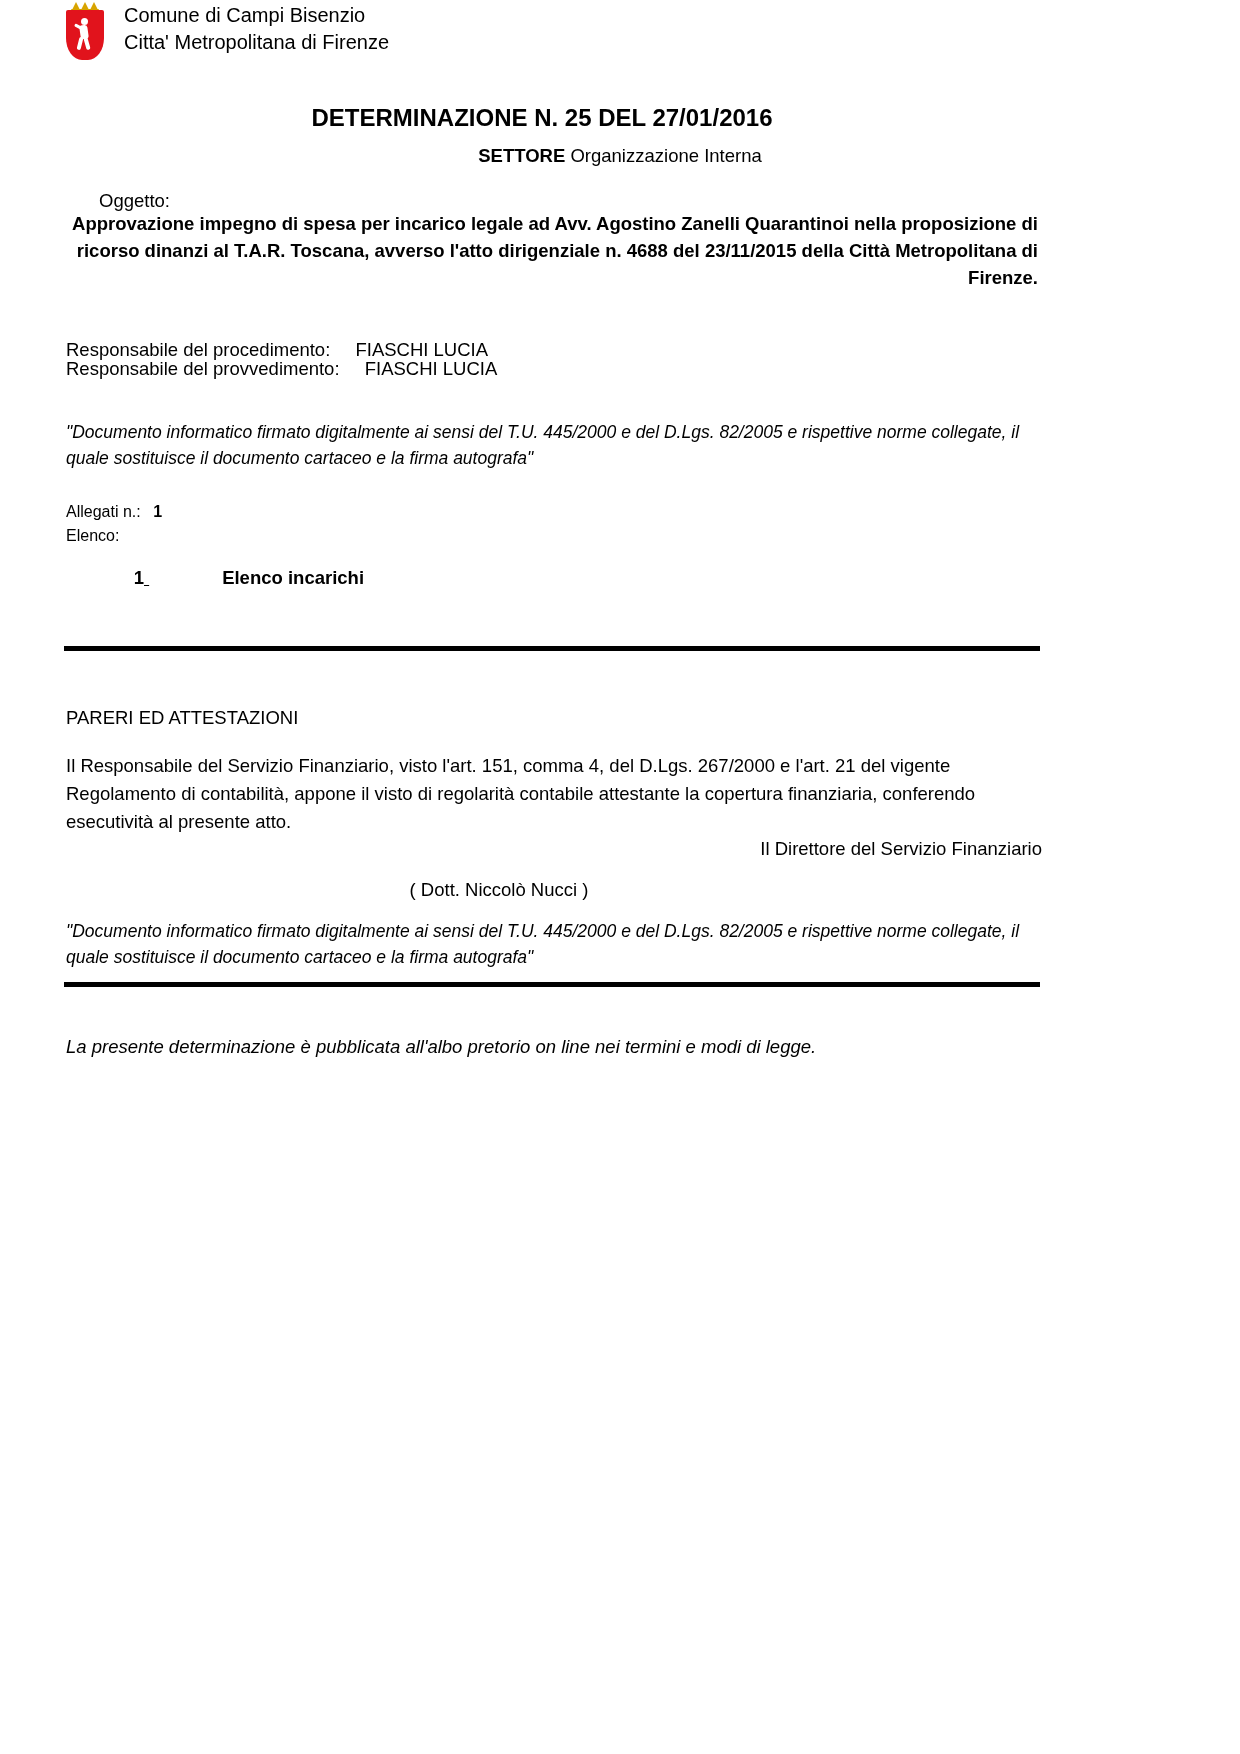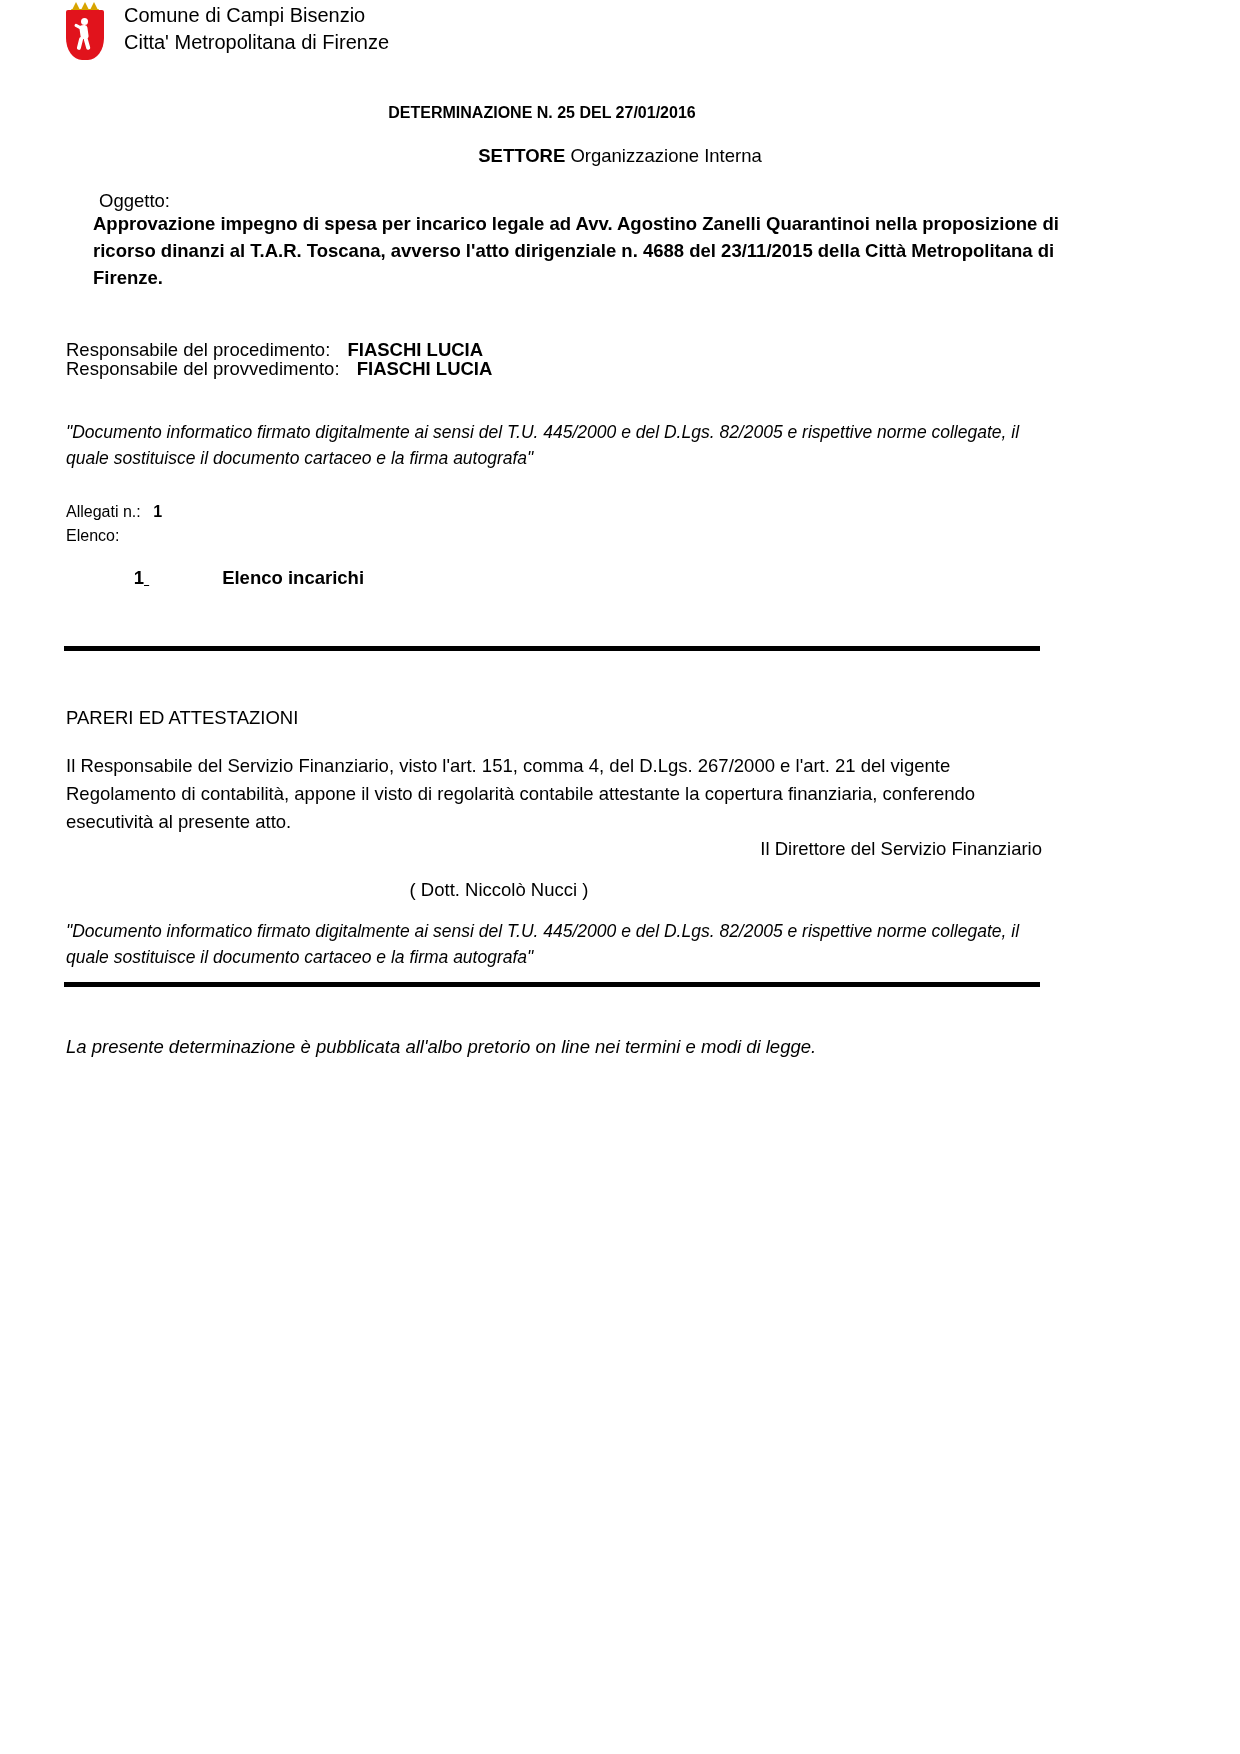--- a/index.html
+++ b/index.html
@@ -137,21 +137,21 @@
     padding-top: 2px;
   }
   .header-text div { white-space: nowrap; }
 
   .det-title {
     position: absolute;
     top: 104px;
     left: 0;
     width: 1084px;
     text-align: center;
-    font-size: 16px;
+    font-size: 24px;
     font-weight: bold;
   }
   .settore {
     position: absolute;
     top: 145px;
     left: 0;
     width: 1240px;
     text-align: center;
     font-size: 18.5px;
   }
@@ -165,39 +165,38 @@
     margin-left: 33px;
   }
   .oggetto-body {
     position: absolute;
     top: 211px;
     left: 66px;
     width: 972px;
     font-size: 18.5px;
     font-weight: bold;
     line-height: 1.45;
-    text-align: left;
-    margin-left: 27px;
+    text-align: right;
   }
 
   .resp1 {
     position: absolute;
     top: 339px;
     left: 66px;
     font-size: 18.5px;
   }
   .resp2 {
     position: absolute;
     top: 358px;
     left: 66px;
     font-size: 18.5px;
   }
   .resp-name {
-    font-weight: bold;
-    margin-left: 12px;
+    font-weight: normal;
+    margin-left: 20px;
   }
 
   .firma1 {
     position: absolute;
     top: 419px;
     left: 66px;
     width: 960px;
     font-size: 17.5px;
     font-style: italic;
     line-height: 1.5;

